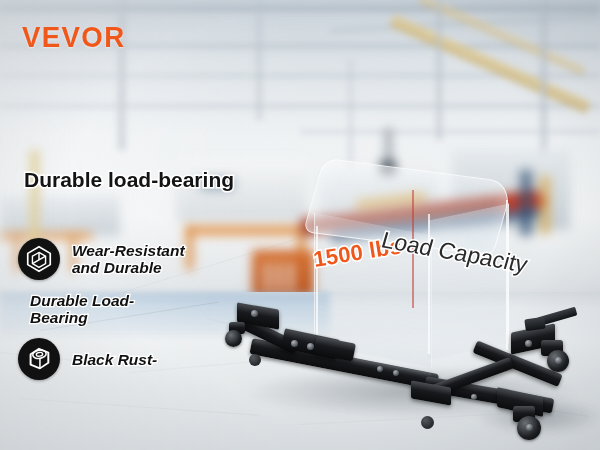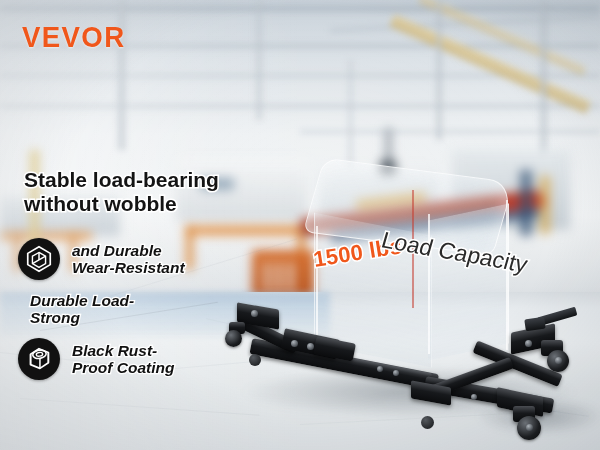--- a/index.html
+++ b/index.html
@@ -325,60 +325,58 @@
       <div class="bolt" style="left:246px;top:94px;width:6px;height:6px;"></div>
       <div class="bolt" style="left:26px;top:10px;width:7px;height:7px;"></div>
       <div class="bolt" style="left:300px;top:40px;width:7px;height:7px;"></div>
     </div>
   </div>
 
   <div class="logo">VEVOR</div>
 
 
   <div class="tagline">
-    <div>Stable load-bearing</div>
-    <div>without wobble</div>
+    <div>Durable load-bearing</div>
   </div>
 
   <div class="features">
 
     <div class="feat">
       <div class="feat-icon">
         <svg width="30" height="30" viewBox="0 0 32 32" fill="none" stroke="#fff" stroke-width="1.6">
           <polygon points="16,3 28,10 28,22 16,29 4,22 4,10" stroke-width="1.8"></polygon>
           <polygon points="16,9 23,13 23,21 16,25 9,21 9,13" stroke-width="1.5"></polygon>
           <line x1="16" y1="9" x2="16" y2="17"></line>
           <line x1="16" y1="17" x2="23" y2="13"></line>
           <line x1="16" y1="17" x2="9" y2="21"></line>
         </svg>
       </div>
       <div class="feat-text">
+        <div>Wear-Resistant</div>
         <div>and Durable</div>
-        <div>Wear-Resistant</div>
       </div>
     </div>
 
     <div class="feat">
       <div class="feat-text">
         <div>Durable Load-</div>
-        <div>Strong</div>
+        <div>Bearing</div>
       </div>
     </div>
 
     <div class="feat">
       <div class="feat-icon">
         <svg width="30" height="30" viewBox="0 0 32 32" fill="none" stroke="#fff" stroke-width="1.6">
           <polygon points="7,11 16,5 26,9 26,20 17,26 7,22" stroke-width="1.8" stroke-linejoin="round"></polygon>
           <ellipse cx="16.5" cy="11" rx="7.2" ry="4.4" transform="rotate(-9 16.5 11)" stroke-width="1.7"></ellipse>
           <ellipse cx="16.5" cy="11" rx="3.4" ry="2" transform="rotate(-9 16.5 11)" stroke-width="1.5"></ellipse>
           <line x1="7" y1="11" x2="7" y2="22"></line>
           <line x1="26" y1="9" x2="26" y2="20"></line>
           <line x1="17" y1="15" x2="17" y2="26"></line>
         </svg>
       </div>
       <div class="feat-text">
         <div>Black Rust-</div>
-        <div>Proof Coating</div>
       </div>
     </div>
 
   </div>
 </div>
 
 </body></html>

